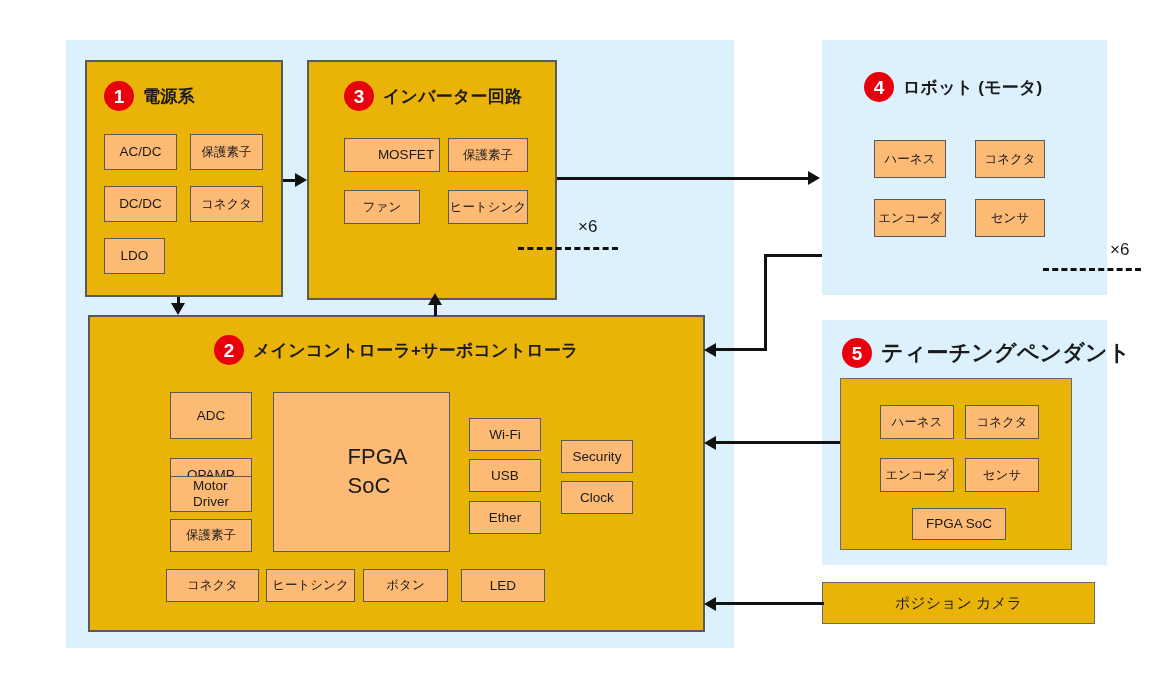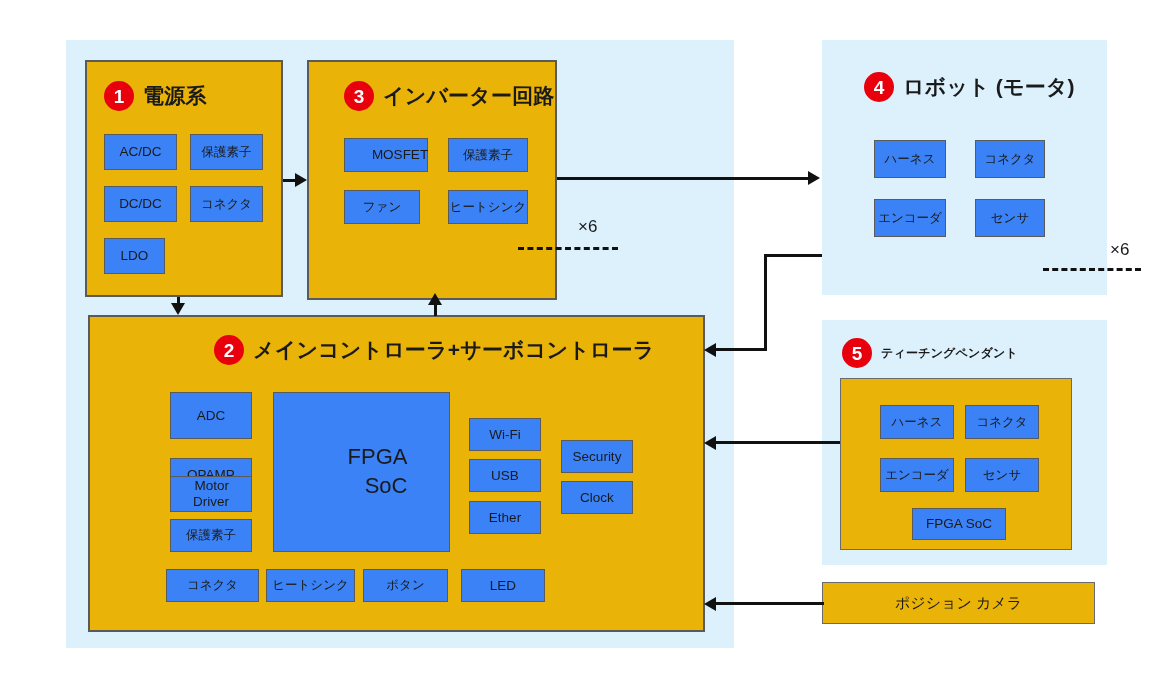--- a/index.html
+++ b/index.html
@@ -38,35 +38,35 @@
     width:30px;height:30px;border-radius:50%;
     background:#e8000d;
     color:#ffffff;
     font-size:19px;
     font-weight:bold;
     display:flex;align-items:center;justify-content:center;
     line-height:1;
     flex:0 0 auto;
   }
   .group-title{
-    font-size:21px;
+    font-size:17px;
     font-weight:bold;
     color:#1a1a1a;
     letter-spacing:.2px;
   }
   
   .chip{
     position:absolute;
-    background:#3b82f6;
+    background:#fdba74;
     border:1.5px solid #5a5a5a;
     box-sizing:border-box;
     display:flex;
     align-items:center;
     justify-content:center;
-    text-align:right;
+    text-align:left;
     font-size:13.5px;
     color:#1a1a1a;
     line-height:1.15;
     white-space:pre-line;
   }
   .chip.jp{font-size:12.5px;}
   .chip.big{
     font-size:22px;
     line-height:1.3;
     border:1.5px solid #5a5a5a;
@@ -133,21 +133,21 @@
   <div class="chip jp" style="left:190px;top:134px;width:73px;height:36px;">保護素子</div>
   <div class="chip" style="left:104px;top:186px;width:73px;height:36px;">DC/DC</div>
   <div class="chip jp" style="left:190px;top:186px;width:73px;height:36px;">コネクタ</div>
   <div class="chip" style="left:104px;top:238px;width:61px;height:36px;">LDO</div>
 
   <div class="wbox" style="left:307px;top:60px;width:250px;height:240px;"></div>
   <div class="group-head" style="left:344px;top:81px;">
     <div class="badge">3</div>
     <div class="group-title">インバーター回路</div>
   </div>
-  <div class="chip" style="left:344px;top:138px;width:84px;height:34px;padding-left:28px;">MOSFET</div>
+  <div class="chip" style="left:344px;top:138px;width:96px;height:34px;padding-left:28px;">MOSFET</div>
   <div class="chip jp" style="left:448px;top:138px;width:80px;height:34px;">保護素子</div>
   <div class="chip jp" style="left:344px;top:190px;width:76px;height:34px;">ファン</div>
   <div class="chip jp" style="left:448px;top:190px;width:80px;height:34px;">ヒートシンク</div>
   <div class="dashed" style="left:518px;top:247px;width:100px;"></div>
   <div class="mult-label" style="left:578px;top:217px;">×6</div>
 
   <div class="wbox" style="left:88px;top:315px;width:617px;height:317px;"></div>
   <div class="group-head" style="left:214px;top:335px;">
     <div class="badge">2</div>
     <div class="group-title">メインコントローラ+サーボコントローラ</div>
@@ -180,21 +180,21 @@
   </div>
   <div class="chip jp" style="left:874px;top:140px;width:72px;height:38px;">ハーネス</div>
   <div class="chip jp" style="left:975px;top:140px;width:70px;height:38px;">コネクタ</div>
   <div class="chip jp" style="left:874px;top:199px;width:72px;height:38px;">エンコーダ</div>
   <div class="chip jp" style="left:975px;top:199px;width:70px;height:38px;">センサ</div>
   <div class="dashed" style="left:1043px;top:268px;width:98px;"></div>
   <div class="mult-label" style="left:1110px;top:240px;">×6</div>
 
   <div class="group-head" style="left:842px;top:338px;">
     <div class="badge">5</div>
-    <div class="group-title" style="font-size:12px;">ティーチングペンダント</div>
+    <div class="group-title" style="font-size:22px;">ティーチングペンダント</div>
   </div>
   <div class="wbox thin" style="left:840px;top:378px;width:232px;height:172px;"></div>
   <div class="chip jp" style="left:880px;top:405px;width:74px;height:34px;">ハーネス</div>
   <div class="chip jp" style="left:965px;top:405px;width:74px;height:34px;">コネクタ</div>
   <div class="chip jp" style="left:880px;top:458px;width:74px;height:34px;">エンコーダ</div>
   <div class="chip jp" style="left:965px;top:458px;width:74px;height:34px;">センサ</div>
   <div class="chip" style="left:912px;top:508px;width:94px;height:32px;">FPGA SoC</div>
 
   <div class="wbox thin" style="left:822px;top:582px;width:273px;height:42px;display:flex;align-items:center;justify-content:center;">
     <span style="font-size:15px;color:#1a1a1a;">ポジション カメラ</span>

